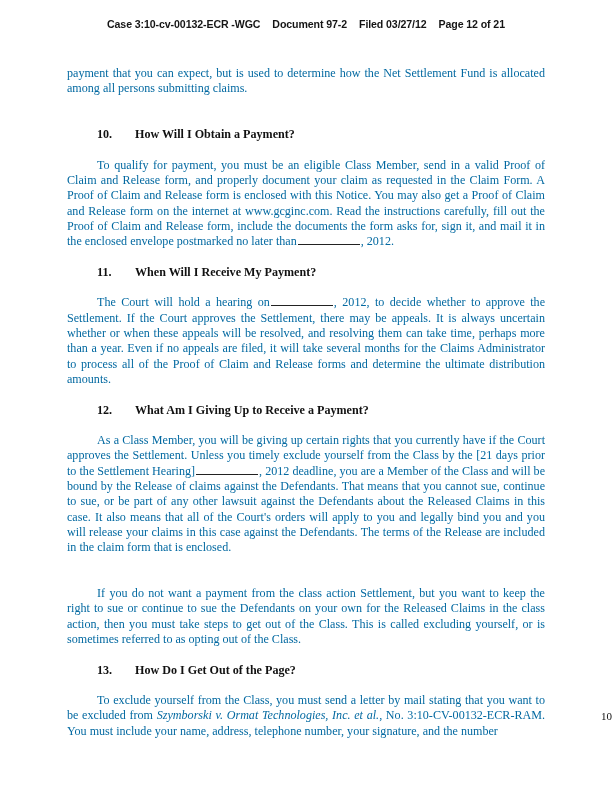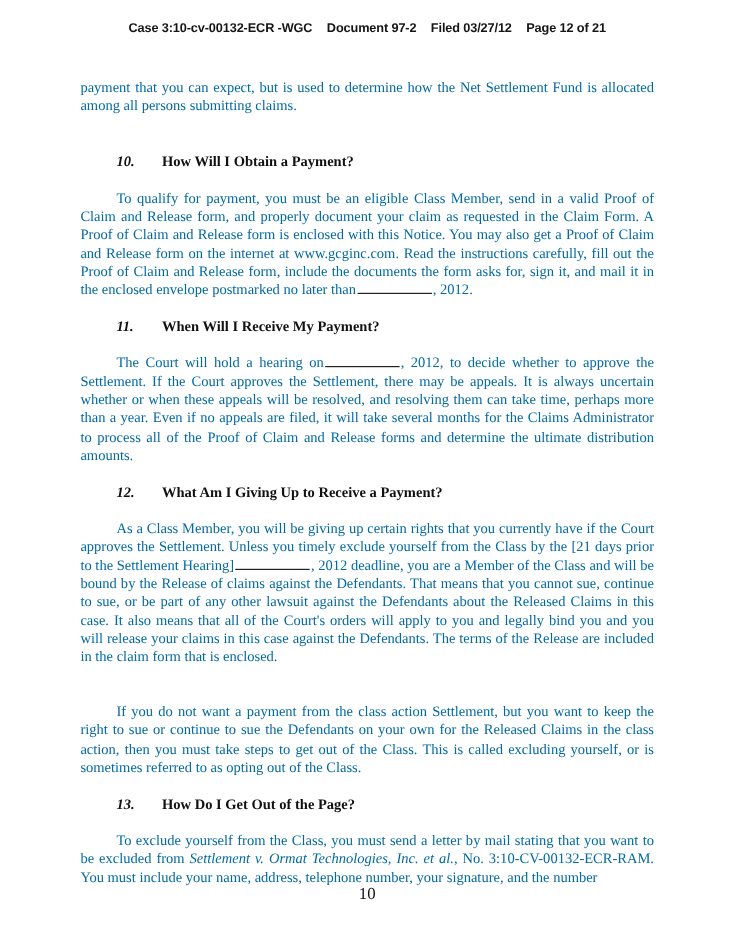--- a/index.html
+++ b/index.html
@@ -76,42 +76,41 @@
     margin: 0;
     font-size: 12.1px;
     line-height: 15.3px;
     font-weight: 700;
     padding-left: 30px;
     white-space: nowrap;
   }
   .q-heading .q-num {
     display: inline-block;
     width: 38px;
-    font-style: italic;
   }
 
   .blank-fill {
     display: inline-block;
     border-bottom: 1px solid #222;
     width: 62px;
     height: 0.72em;
     margin: 0 1px;
     vertical-align: baseline;
   }
 
   .italic { font-style: italic; }
 
   
   .page-number {
     position: absolute;
     left: 0;
-    top: 738px;
+    top: 710px;
     width: 612px;
-    text-align: center;
-    font-size: 14px;
+    text-align: right;
+    font-size: 11px;
     color: #111111;
   }
 </style>
 </head>
 <body>
 
 <div class="page">
 
   <div class="ecf-header">
     <span class="seg">Case 3:10-cv-00132-ECR -WGC</span><span class="ecf-gap"></span><span class="seg">Document 97-2</span><span class="ecf-gap"></span><span class="seg">Filed 03/27/12</span><span class="ecf-gap"></span><span class="seg">Page 12 of 21</span>
@@ -154,19 +153,19 @@
     <div class="spacer-line"></div>
 
     <p class="para indent">If you do not want a payment from the class action Settlement, but you want to keep the right to sue or continue to sue the Defendants on your own for the Released Claims in the class action, then you must take steps to get out of the Class.  This is called excluding yourself, or is sometimes referred to as opting out of the Class.</p>
 
     <div class="spacer-line"></div>
 
     <p class="q-heading"><span class="q-num">13.</span><span>How Do I Get Out of the Page?</span></p>
 
     <div class="spacer-line"></div>
 
-    <p class="para indent"><span>To exclude yourself from the Class, you must send a letter by mail stating that you want to be excluded from</span> <span class="italic">Settlement v. Ormat Technologies, Inc. et al.</span><span>, No. 3:10-CV-00132-ECR-RAM.  You must include your name, address, telephone number, your signature, and the number</span></p>
+    <p class="para indent"><span>To exclude yourself from the Class, you must send a letter by mail stating that you want to be excluded from</span> <span class="italic">Szymborski v. Ormat Technologies, Inc. et al.</span><span>, No. 3:10-CV-00132-ECR-RAM.  You must include your name, address, telephone number, your signature, and the number</span></p>
 
   </div>
 
   <div class="page-number">10</div>
 
 </div>
 
 </body></html>

